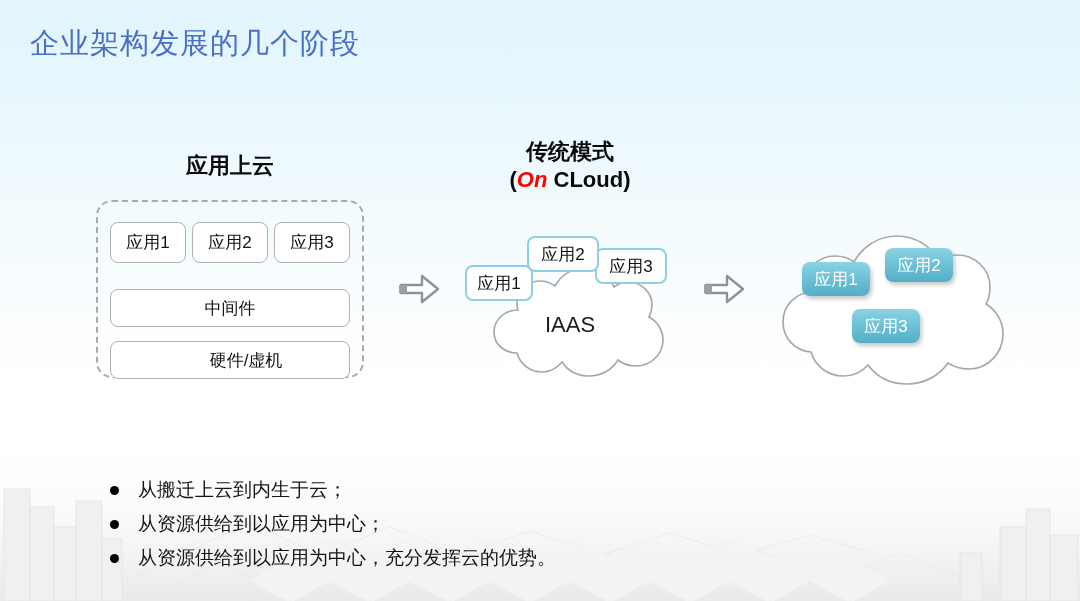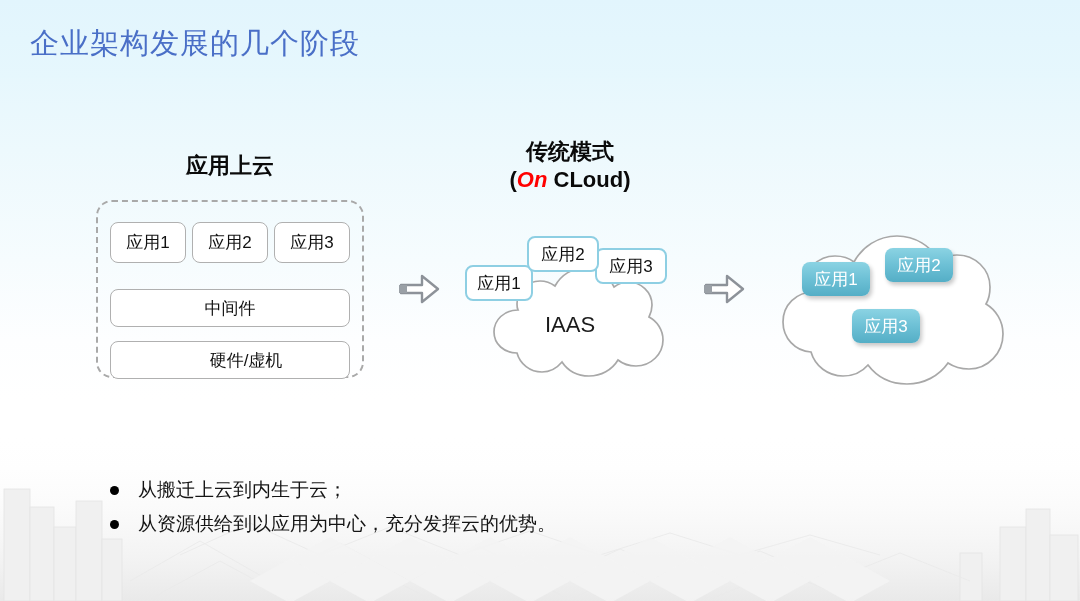--- a/index.html
+++ b/index.html
@@ -326,17 +326,21 @@
   <div class="chip-teal" id="r-app2">应用2</div>
   <div class="chip-teal" id="r-app3">应用3</div>
 
   <div class="bullets">
     <div class="bullet-item">
       <span class="bullet-dot"></span>
       <span>从搬迁上云到内生于云；</span>
     </div>
     <div class="bullet-item">
       <span class="bullet-dot"></span>
+      <span>从资源供给到以应用为中心；</span>
+    </div>
+    <div class="bullet-item">
+      <span class="bullet-dot"></span>
       <span>从资源供给到以应用为中心，充分发挥云的优势。</span>
     </div>
   </div>
 
 </div>
 
 </body></html>

